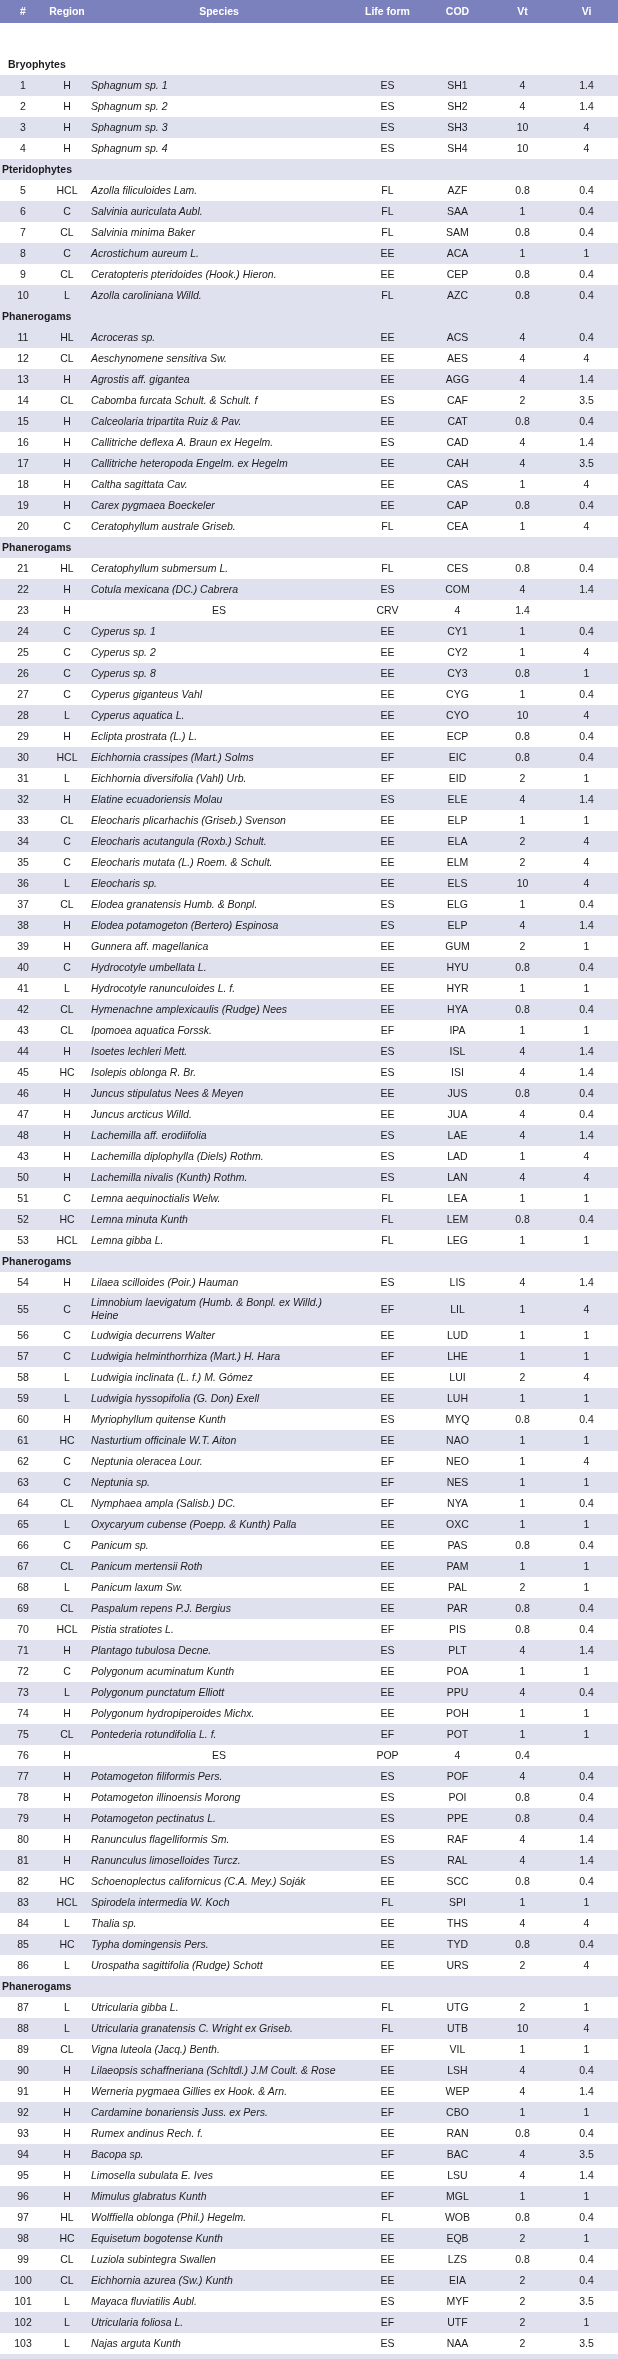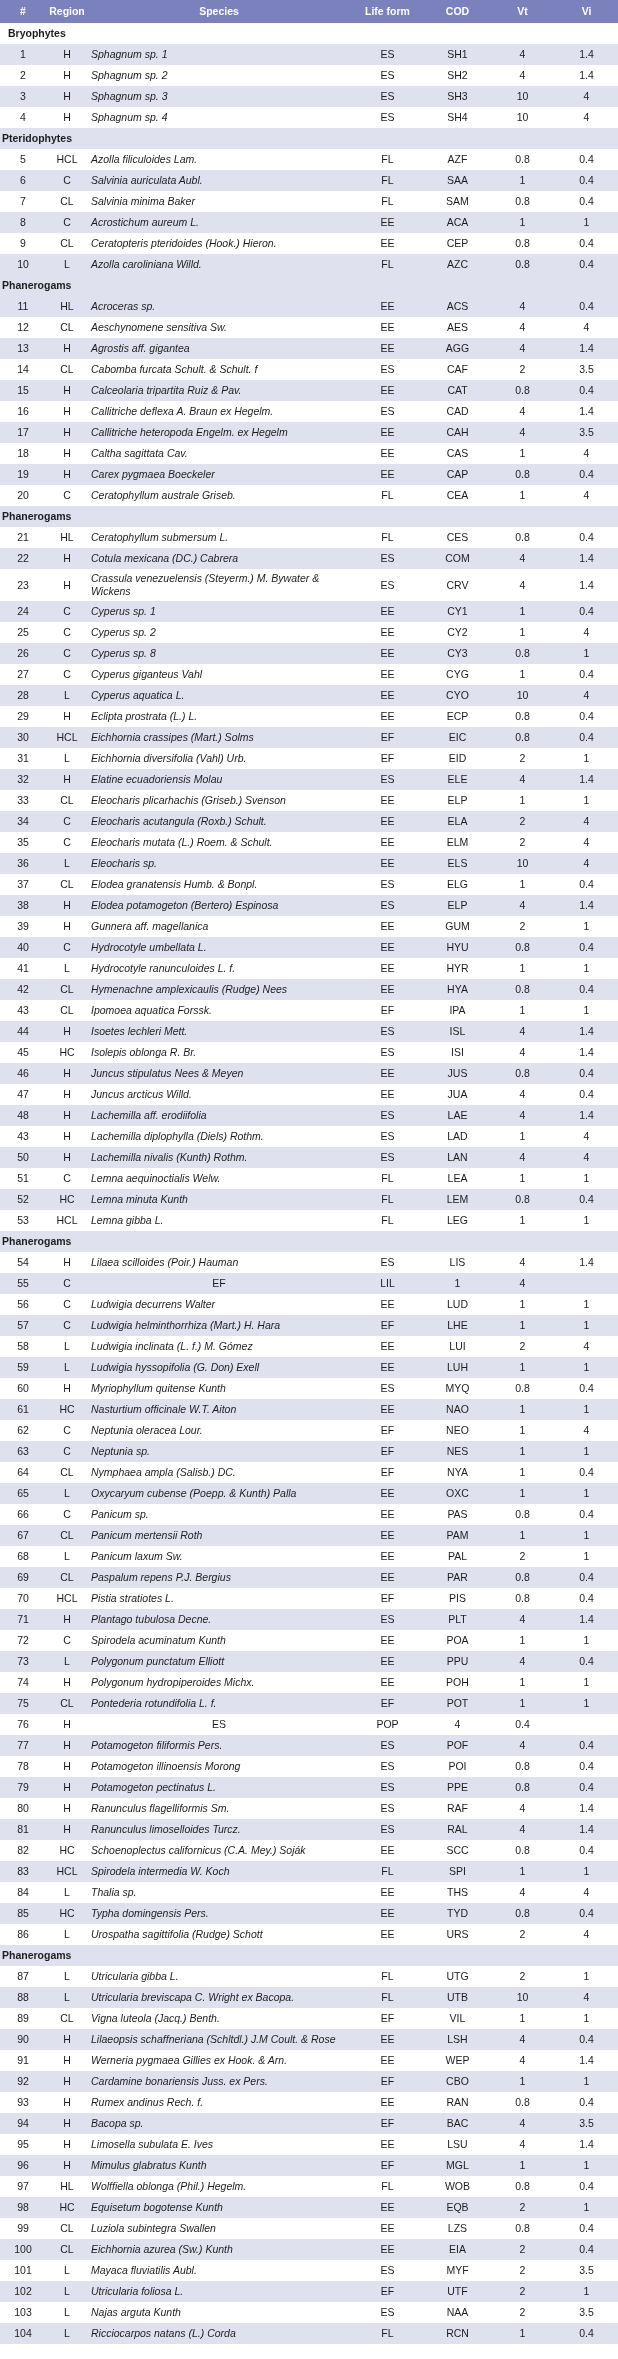--- a/index.html
+++ b/index.html
@@ -45,20 +45,21 @@
     line-height: 13px;
     font-weight: bold;
     min-height: 21px;
     padding: 4px 2px;
     text-align: left;
   }
   .section-left {
     text-align: left;
     padding-left: 8px;
     background: #ffffff;
+    margin-top: 31px;
   }
 </style>
 </head>
 <body>
 
 <div class="table">
   <div class="row thead">
     <div class="cell">#</div>
     <div class="cell">Region</div>
     <div class="cell">Species</div>
@@ -266,21 +267,20 @@
         <div class="cell region">H</div>
         <div class="cell species">Cotula mexicana (DC.) Cabrera</div>
         <div class="cell lifeform">ES</div>
         <div class="cell cod">COM</div>
         <div class="cell vt">4</div>
         <div class="cell vi">1.4</div>
       </div>
       <div class="row">
         <div class="cell num">23</div>
         <div class="cell region">H</div>
-        <div class="cell species">Crassula venezuelensis (Steyerm.) M. Bywater &amp; Wickens</div>
         <div class="cell lifeform">ES</div>
         <div class="cell cod">CRV</div>
         <div class="cell vt">4</div>
         <div class="cell vi">1.4</div>
       </div>
       <div class="row shaded">
         <div class="cell num">24</div>
         <div class="cell region">C</div>
         <div class="cell species">Cyperus sp. 1</div>
         <div class="cell lifeform">EE</div>
@@ -555,20 +555,21 @@
         <div class="cell region">H</div>
         <div class="cell species">Lilaea scilloides (Poir.) Hauman</div>
         <div class="cell lifeform">ES</div>
         <div class="cell cod">LIS</div>
         <div class="cell vt">4</div>
         <div class="cell vi">1.4</div>
       </div>
       <div class="row shaded">
         <div class="cell num">55</div>
         <div class="cell region">C</div>
+        <div class="cell species">Limnobium laevigatum (Humb. &amp; Bonpl. ex Willd.) Heine</div>
         <div class="cell lifeform">EF</div>
         <div class="cell cod">LIL</div>
         <div class="cell vt">1</div>
         <div class="cell vi">4</div>
       </div>
       <div class="row">
         <div class="cell num">56</div>
         <div class="cell region">C</div>
         <div class="cell species">Ludwigia decurrens Walter</div>
         <div class="cell lifeform">EE</div>
@@ -707,21 +708,21 @@
         <div class="cell region">H</div>
         <div class="cell species">Plantago tubulosa Decne.</div>
         <div class="cell lifeform">ES</div>
         <div class="cell cod">PLT</div>
         <div class="cell vt">4</div>
         <div class="cell vi">1.4</div>
       </div>
       <div class="row">
         <div class="cell num">72</div>
         <div class="cell region">C</div>
-        <div class="cell species">Spirodela acuminatum Kunth</div>
+        <div class="cell species">Polygonum acuminatum Kunth</div>
         <div class="cell lifeform">EE</div>
         <div class="cell cod">POA</div>
         <div class="cell vt">1</div>
         <div class="cell vi">1</div>
       </div>
       <div class="row shaded">
         <div class="cell num">73</div>
         <div class="cell region">L</div>
         <div class="cell species">Polygonum punctatum Elliott</div>
         <div class="cell lifeform">EE</div>
@@ -851,21 +852,21 @@
         <div class="cell region">L</div>
         <div class="cell species">Utricularia gibba L.</div>
         <div class="cell lifeform">FL</div>
         <div class="cell cod">UTG</div>
         <div class="cell vt">2</div>
         <div class="cell vi">1</div>
       </div>
       <div class="row shaded">
         <div class="cell num">88</div>
         <div class="cell region">L</div>
-        <div class="cell species">Utricularia breviscapa C. Wright ex Bacopa.</div>
+        <div class="cell species">Utricularia granatensis C. Wright ex Griseb.</div>
         <div class="cell lifeform">FL</div>
         <div class="cell cod">UTB</div>
         <div class="cell vt">10</div>
         <div class="cell vi">4</div>
       </div>
       <div class="row">
         <div class="cell num">89</div>
         <div class="cell region">CL</div>
         <div class="cell species">Vigna luteola (Jacq.) Benth.</div>
         <div class="cell lifeform">EF</div>

